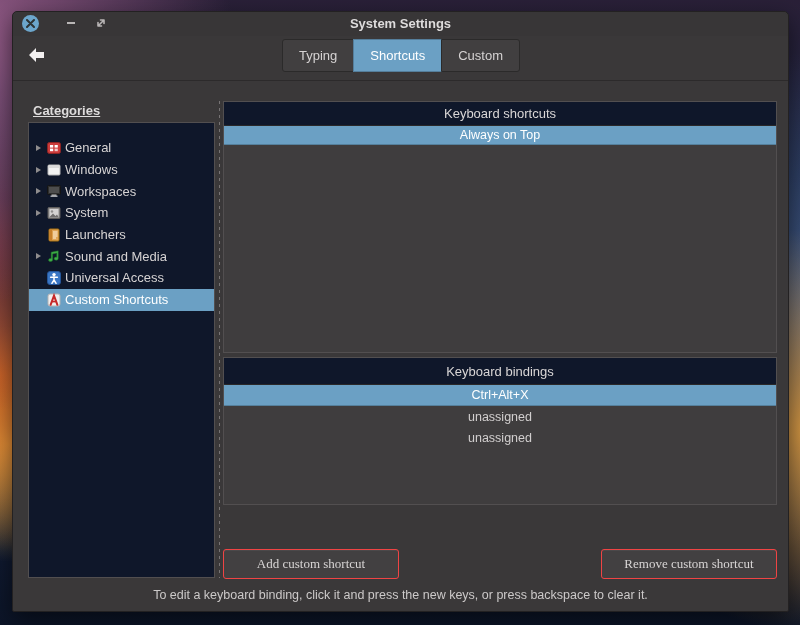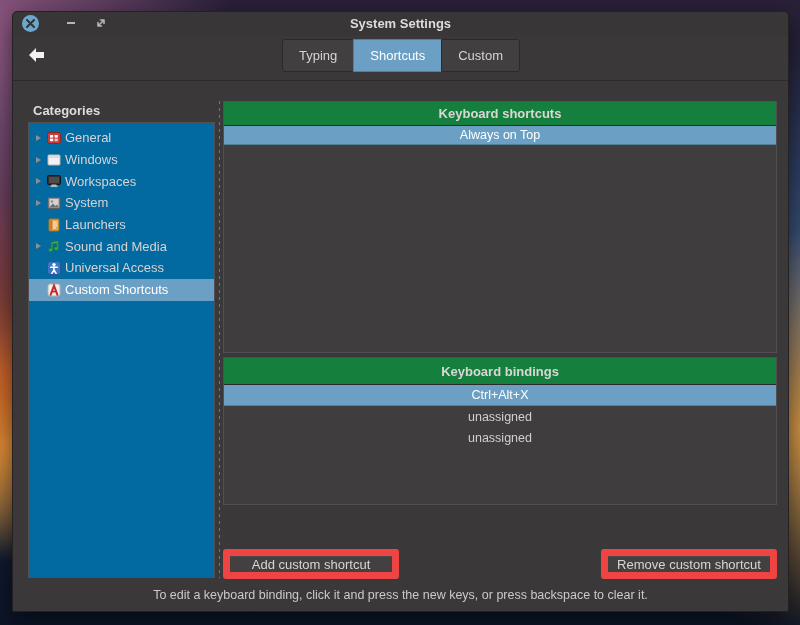--- a/index.html
+++ b/index.html
@@ -41,57 +41,57 @@
   .tabs { position:absolute; left:269px; top:27px; height:31px; display:flex; }
   .tab {
     height:33px; display:flex; align-items:center; justify-content:center;
     font-size:13px; color:#d6d3d3; background:#413f40; border:1px solid #2b2a2a;
     padding:0 16px; margin-right:-1px; cursor:default;
   }
   .tab:first-child { border-radius:3px 0 0 3px; }
   .tab:last-child  { border-radius:0 3px 3px 0; }
   .tab.active { background:#6ba0c4; color:#ffffff; border-color:#557e9b; }
   
-  .cat-label { position:absolute; left:20px; top:91px; font-size:13px; font-weight:bold; color:#dedcdc; }
+  .cat-label { position:absolute; left:20px; top:91px; font-size:13px; font-weight:bold; color:#dedcdc;text-decoration:underline; }
   .sidebar-frame {
     position:absolute; left:15px; top:110px; width:187px; height:456px;
-    background:#0369a1; border:1px solid #524f50; padding-top:4px;
+    background:#0f172a; border:1px solid #524f50; padding-top:14px;
   }
   .side-row { height:21.7px; display:flex; align-items:center; padding-left:3px; color:#d6d3d3; font-size:13px; cursor:default; }
   .side-row.selected { background:#6ba0c4; color:#ffffff; }
   .expander { width:12px; display:flex; align-items:center; justify-content:center; flex:0 0 12px; }
   .expander .tri { width:0; height:0; border-left:5px solid #8f8d8e; border-top:3.5px solid transparent; border-bottom:3.5px solid transparent; }
   .side-icon { width:16px; height:16px; flex:0 0 16px; margin:0 3px 0 2px; }
   .side-icon svg { display:block; }
   
   .pane-divider {
     position:absolute; left:205px; top:89px; width:2px; height:477px;
     background:repeating-linear-gradient(to bottom, #767374 0 3px, rgba(0,0,0,0) 3px 7px);
     background-size:1px 100%; background-repeat:no-repeat; background-position:center;
     cursor:col-resize;
   }
   
   .frame { position:absolute; left:210px; width:554px; background:#3f3d3e; border:1px solid #524f50; }
   .frame-shortcuts { top:89px; height:252px; }
   .frame-bindings  { top:345px; height:148px; }
   .frame-header {
-    height:24px; background:#15803d; border-bottom:1px solid #2a2829;
+    height:24px; background:#0f172a; border-bottom:1px solid #2a2829;
     display:flex; align-items:center; justify-content:center;
-    font-size:13px; font-weight:bold; color:#d9d6d6;
+    font-size:13px; font-weight:normal; color:#d9d6d6;
   }
   .frame-bindings .frame-header { height:27px; }
   .list-row { height:19px; display:flex; align-items:center; justify-content:center; font-size:12.5px; color:#d2cfcf; cursor:default; }
   .frame-bindings .list-row { height:21px; }
   .list-row.selected { background:#6ba0c4; color:#ffffff; border-bottom:1px solid #55809c; }
   
   .push-btn {
     position:absolute; top:537px; height:30px; width:176px;
-    background:#424041; border:7px solid #ef4444; border-radius:3px;
+    background:#424041; border:1px solid #ef4444; border-radius:3px;
     box-shadow:inset 0 1px 0 rgba(255,255,255,.05);
-    color:#d8d5d5; font-size:13px; font-family:Liberation Sans, sans-serif; cursor:default;
+    color:#d8d5d5; font-size:13px; font-family:Liberation Serif, serif; cursor:default;
   }
   .btn-add { left:210px; }
   .btn-remove { left:588px; }
   
   .footer-hint { position:absolute; left:0; right:0; top:576px; text-align:center; font-size:12.5px; color:#ccc9c9; }
 </style>
 </head>
 <body>
 
 <div class="desktop">

